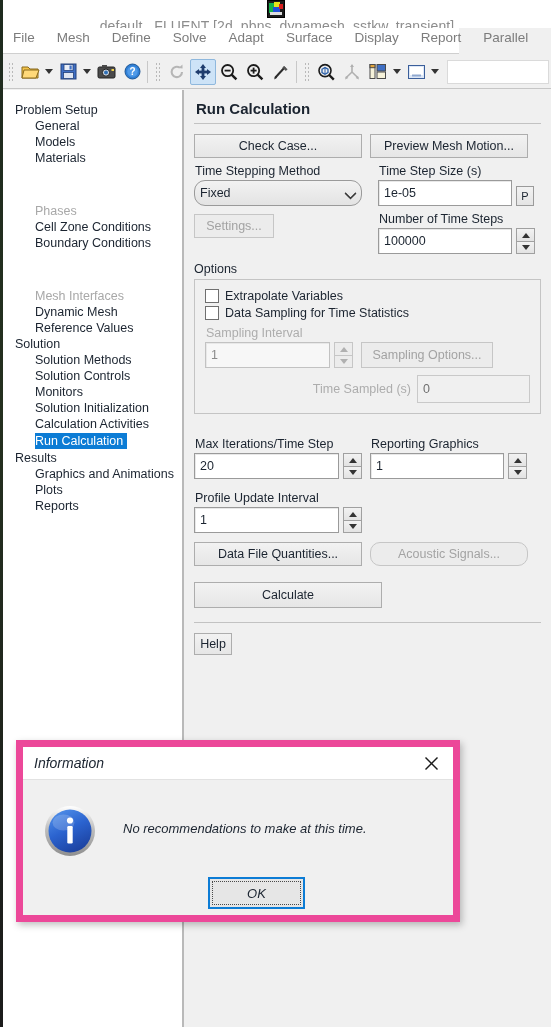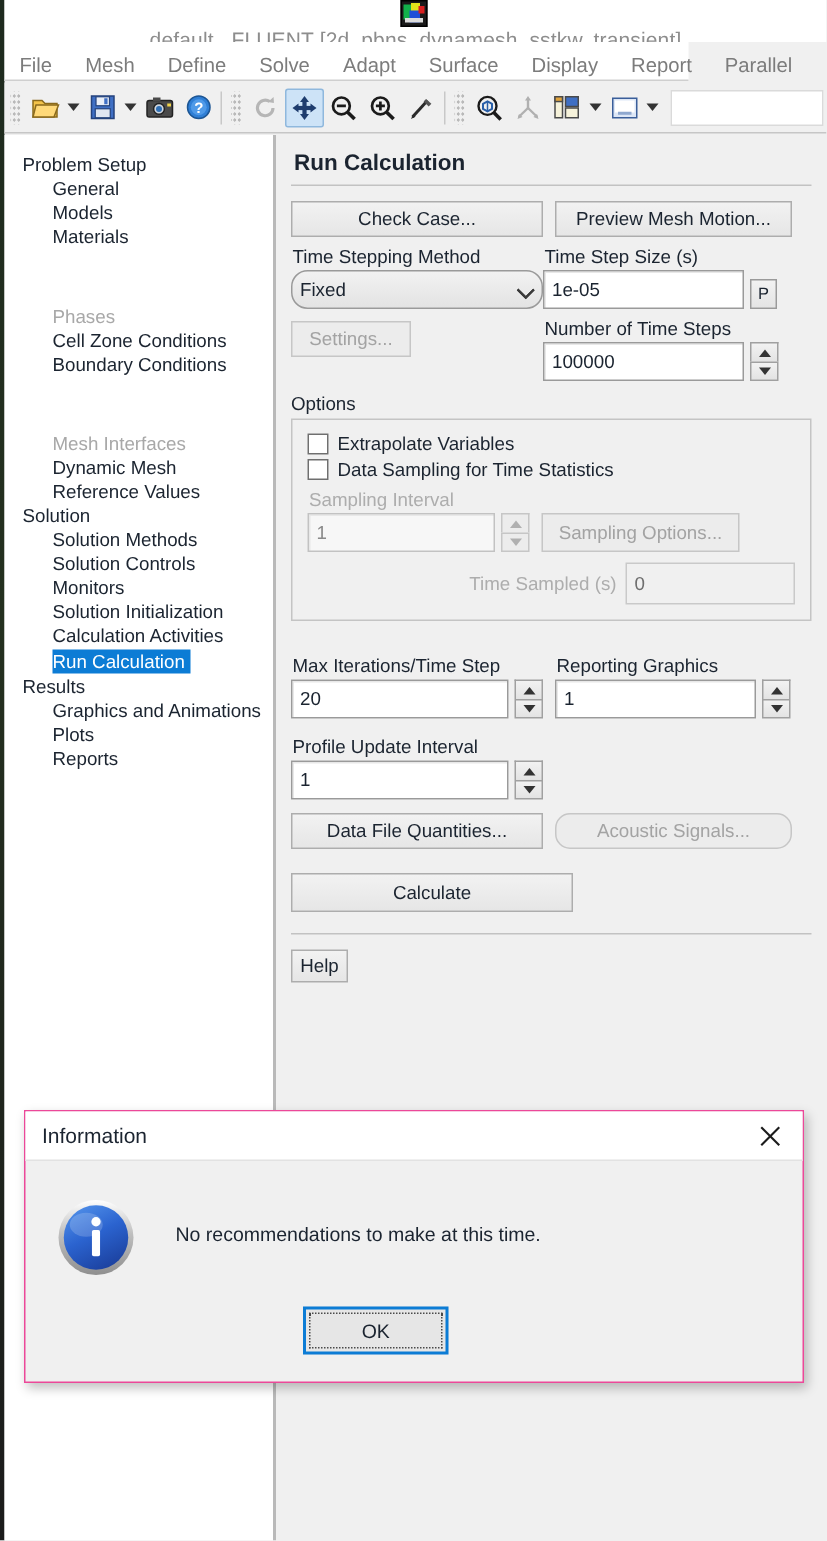--- a/index.html
+++ b/index.html
@@ -31,21 +31,21 @@
   .ai1{ left:1px; top:2px; width:6px; height:10px; background:#12b14b; }
   .ai2{ left:6px; top:1px; width:6px; height:6px; background:#e2e21a; }
   .ai3{ left:5px; top:6px; width:7px; height:8px; background:#1f4fd8; }
   .ai4{ left:11px; top:3px; width:4px; height:5px; background:#d81f1f; }
   .ai5{ left:2px; top:11px; width:12px; height:3px; background:#dcdcdc; }
   .title-text{ font-size:14px; color:#8d8d8d; white-space:nowrap; letter-spacing:.1px; }
 
   
   .menubar{
     position:absolute; left:3px; top:28px; width:456px; height:26px;
-    background:#ffffff; display:flex; align-items:flex-end;
+    background:#ffffff; display:flex; align-items:flex-start;
     border-bottom:1px solid #cfcfcf;
   }
   .menu-item{
     font-size:13.5px; color:#7c7c7c; padding:2px 11px; cursor:default; white-space:nowrap;
   }
   .menu-item:first-child{ padding-left:10px; }
 
   
   .toolbar{
     position:absolute; left:3px; top:55px; width:548px; height:34px;
@@ -151,23 +151,24 @@
   .group-box{ border:1px solid #c4c4c4; background:#f0f0f0; padding:9px 10px 10px 10px; }
 
   .chkrow{ display:flex; align-items:center; gap:6px; margin-bottom:3px; }
   .chk{ width:14px; height:14px; background:#fff; border:1px solid #6f6f6f; flex:none; }
   .chk-lbl{ font-size:12.5px; color:#1b2430; white-space:nowrap; }
 
   .hr{ height:1px; background:#c2c2c2; margin:14px 0 10px 0; }
 
   
   .dlg{
-    position:absolute; left:16px; top:740px; width:520px; height:182px;
-    background:#f0f0f0; border:1px solid #ec4899;
+    position:absolute; left:16px; top:740px; width:444px; height:182px;
+    background:#f0f0f0; border:7px solid #ec4899;
     box-shadow:2px 3px 7px rgba(0,0,0,.25);
+    font-style:italic;
   }
   .dlg-title{
     height:33px; background:#ffffff; display:flex; align-items:center;
     border-bottom:1px solid #e2e2e2;
   }
   .dlg-title span{ font-size:14px; color:#1b2430; padding-left:11px; }
   .dlg-x{
     margin-left:auto; width:44px; height:33px; display:flex;
     align-items:center; justify-content:center;
   }
@@ -399,21 +400,21 @@
     <div class="tp">
 
       <div class="tp-title">Run Calculation</div>
       <div class="tp-rule"></div>
 
       <div class="row" style="gap:8px;">
         <div class="btn" style="width:168px;">Check Case...</div>
         <div class="btn" style="width:158px;">Preview Mesh Motion...</div>
       </div>
 
-      <div class="row" style="gap:0;">
+      <div class="row" style="gap:16px;">
         <div style="width:168px;">
           <div class="lbl">Time Stepping Method</div>
           <div class="combo-wrap" style="width:168px;">
             <select class="combo" style="width:168px;">
               <option>Fixed</option>
               <option>Adaptive</option>
               <option>Variable</option>
             </select>
             <span class="combo-chev"></span>
           </div>

